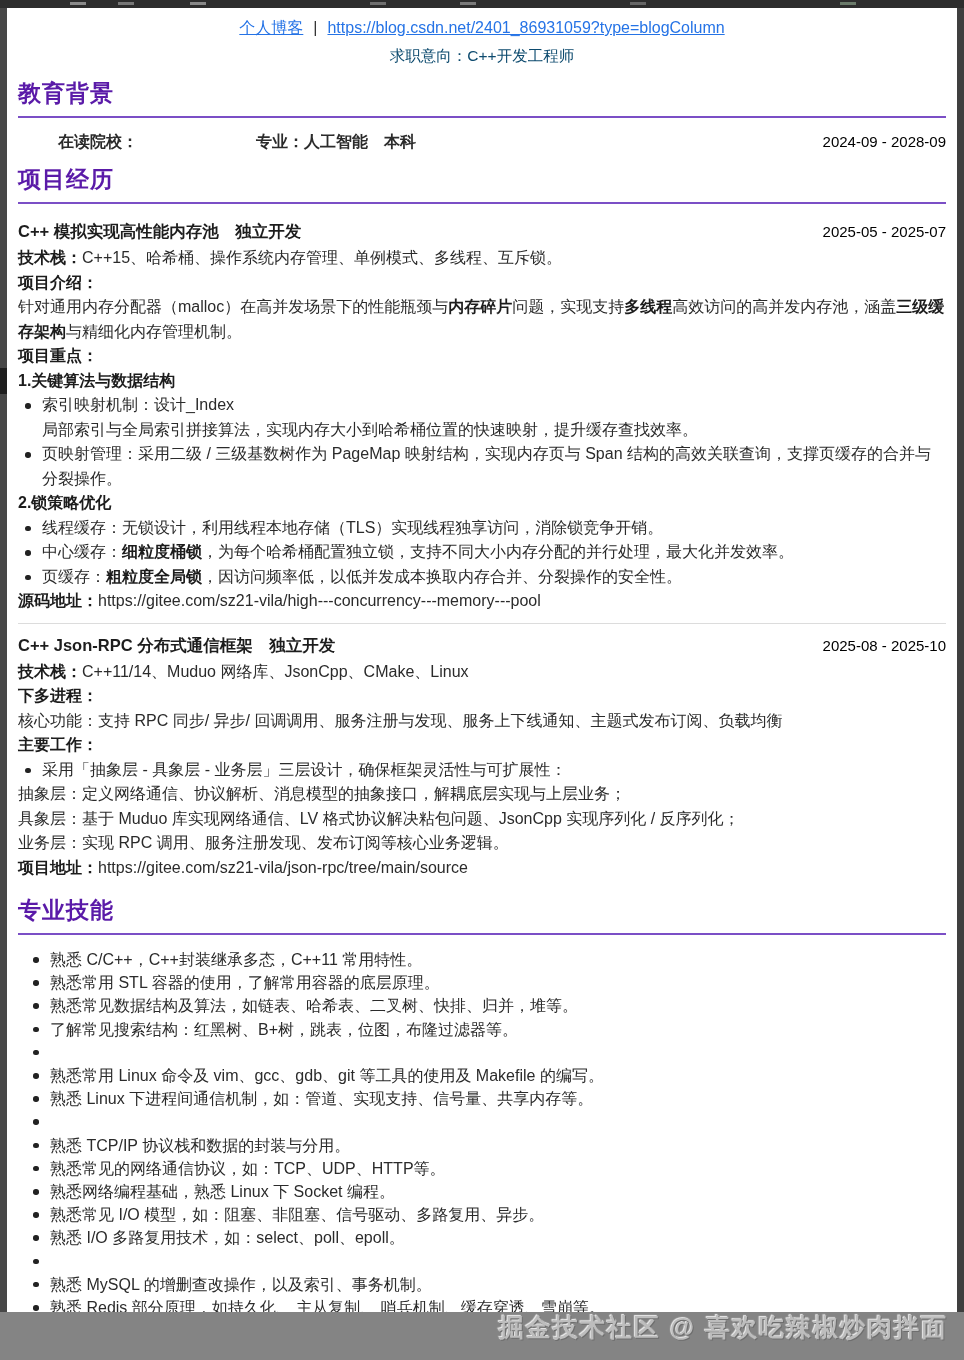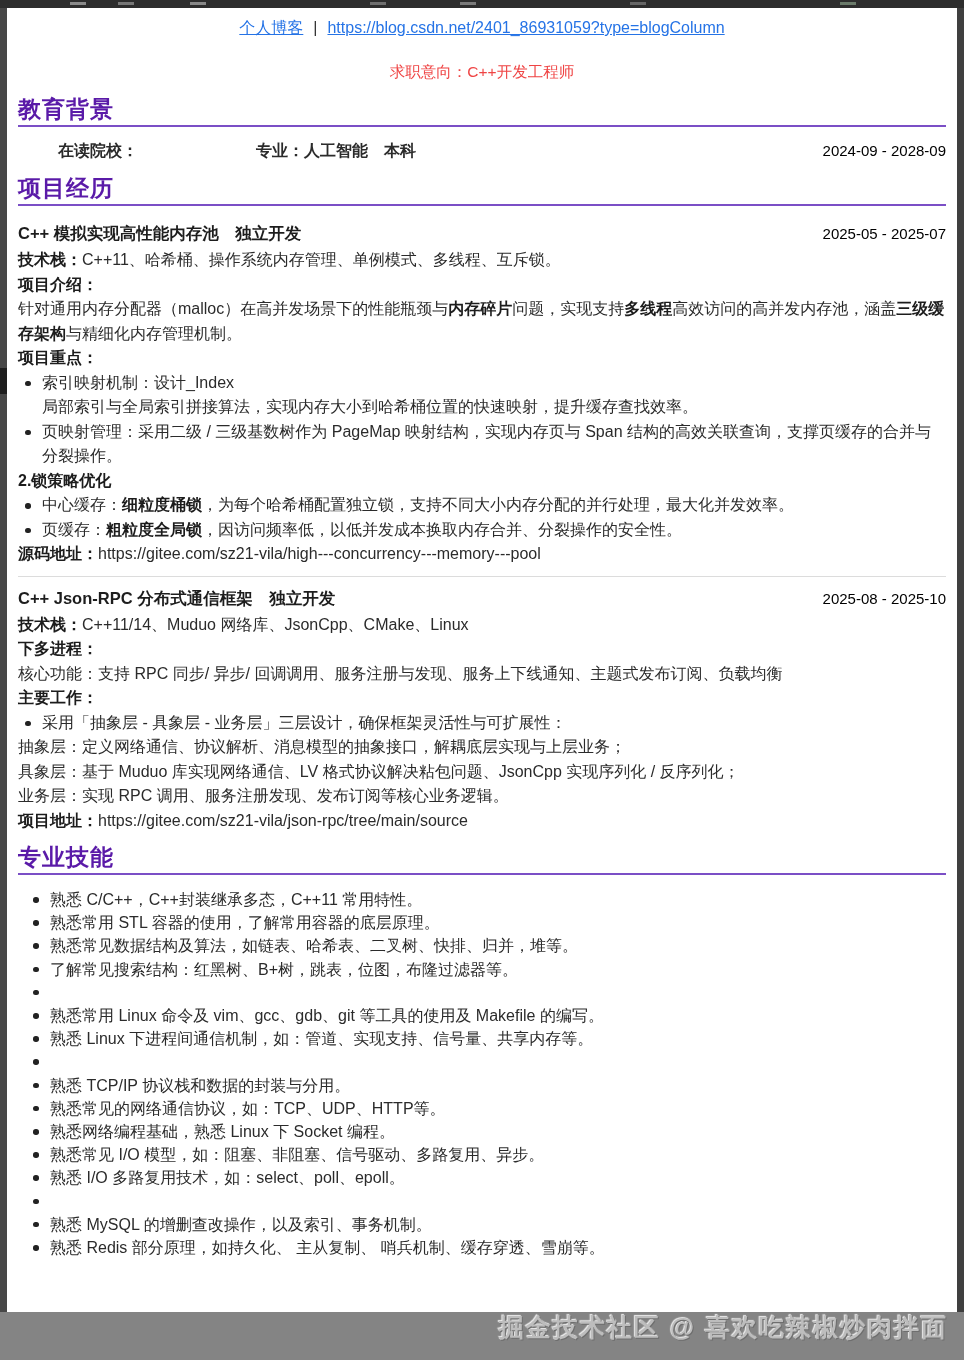--- a/index.html
+++ b/index.html
@@ -15,27 +15,27 @@
     box-shadow:48px 0 #777,120px 0 #888,300px 0 #6f6f6f,390px 0 #7a7a7a,560px 0 #666,770px 0 #6a7a6a;}
   .frame-left{position:absolute;top:0;left:0;width:7px;height:1360px;background:#474747;z-index:4;}
   .frame-right{position:absolute;top:0;right:0;width:7px;height:1360px;background:#3f3f3f;z-index:4;}
   .edge-artifact{position:absolute;left:0;top:368px;width:7px;height:26px;background:#1e1e1e;z-index:5;}
 
   .page{position:absolute;left:7px;top:8px;right:7px;bottom:48px;background:#ffffff;padding:0 11px;box-sizing:border-box;}
 
   .top-links{text-align:center;padding-top:9px;font-size:16px;line-height:21px;}
   .top-links a{color:#2573e6;text-decoration:underline;cursor:pointer;}
   .top-links .sep{color:#333;margin:0 10px;text-decoration:none;}
-  .job-intent{text-align:center;font-size:15.5px;line-height:21px;margin-top:23px;color:#ef4444;}
+  .job-intent{text-align:center;font-size:15.5px;line-height:21px;margin-top:7px;color:#0c4a6e;}
 
   h2.section-title{
     color:#5a1aa8;font-size:23px;font-weight:bold;letter-spacing:1px;
-    margin:12px 0 13px 0;border-bottom:2px solid #7b4fc6;
+    margin:12px 0 13px 0;padding-bottom:7px;border-bottom:2px solid #7b4fc6;
   }
-  h2.skills-title{margin-top:9px;}
+  h2.skills-title{margin-top:15px;}
 
   .row-between{display:flex;justify-content:space-between;align-items:baseline;}
   .edu-row{font-size:16px;line-height:21px;font-weight:bold;}
   .edu-left{display:flex;align-items:baseline;margin-left:40px;}
   .school-blank{display:inline-block;width:118px;}
   .date{font-weight:normal;font-size:15px;color:#000000;white-space:nowrap;}
 
   .proj-title{font-size:16.5px;font-weight:bold;color:#1d1d1d;margin:3px 0 4px 0;line-height:22px;}
   .line{font-size:16px;line-height:24.5px;margin:0;color:#2b2b2b;}
   .line b{color:#1c1c1c;}
@@ -85,30 +85,32 @@
     </div>
     <span class="date">2024-09 - 2028-09</span>
   </div>
 
   <h2 class="section-title">项目经历</h2>
 
   <div class="row-between">
     <span class="proj-title">C++ 模拟实现高性能内存池　独立开发</span>
     <span class="date">2025-05 - 2025-07</span>
   </div>
-  <p class="line"><b class="bold-label">技术栈：</b><span>C++11、哈希桶、操作系统内存管理、单例模式、多线程、互斥锁。</span></p>
+  <p class="line"><b class="bold-label">技术栈：</b><span>C++15、哈希桶、操作系统内存管理、单例模式、多线程、互斥锁。</span></p>
   <p class="line"><b class="bold-label">项目介绍：</b></p>
   <p class="line"><span>针对通用内存分配器（malloc）在高并发场景下的性能瓶颈与</span><b>内存碎片</b><span>问题，实现支持</span><b>多线程</b><span>高效访问的高并发内存池，涵盖</span><b>三级缓存架构</b><span>与精细化内存管理机制。</span></p>
   <p class="line"><b class="bold-label">项目重点：</b></p>
+  <p class="line"><b class="bold-label">1.关键算法与数据结构</b></p>
   <p class="line bullet">
       <span class="block">索引映射机制：设计_Index</span>
       <span class="block">局部索引与全局索引拼接算法，实现内存大小到哈希桶位置的快速映射，提升缓存查找效率。</span>
     </p>
   <p class="line bullet"><span>页映射管理：采用二级 / 三级基数树作为 PageMap 映射结构，实现内存页与 Span 结构的高效关联查询，支撑页缓存的合并与分裂操作。</span></p>
   <p class="line"><b class="bold-label">2.锁策略优化</b></p>
+  <p class="line bullet"><span>线程缓存：无锁设计，利用线程本地存储（TLS）实现线程独享访问，消除锁竞争开销。</span></p>
   <p class="line bullet"><span>中心缓存：</span><b>细粒度桶锁</b><span>，为每个哈希桶配置独立锁，支持不同大小内存分配的并行处理，最大化并发效率。</span></p>
   <p class="line bullet"><span>页缓存：</span><b>粗粒度全局锁</b><span>，因访问频率低，以低并发成本换取内存合并、分裂操作的安全性。</span></p>
   <p class="line"><b class="bold-label">源码地址：</b><span>https://gitee.com/sz21-vila/high---concurrency---memory---pool</span></p>
 
   <hr class="divider">
 
   <div class="row-between">
     <span class="proj-title">C++ Json-RPC 分布式通信框架　独立开发</span>
     <span class="date">2025-08 - 2025-10</span>
   </div>

